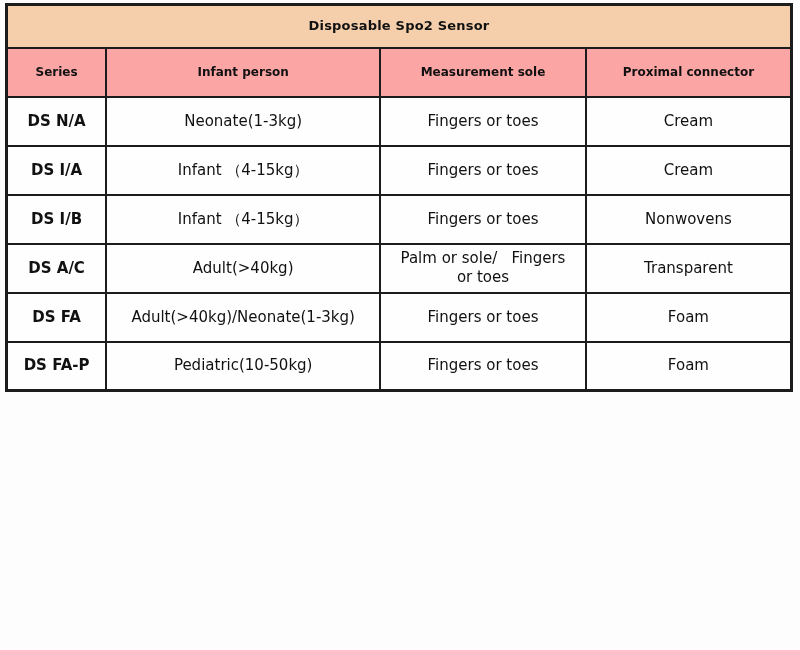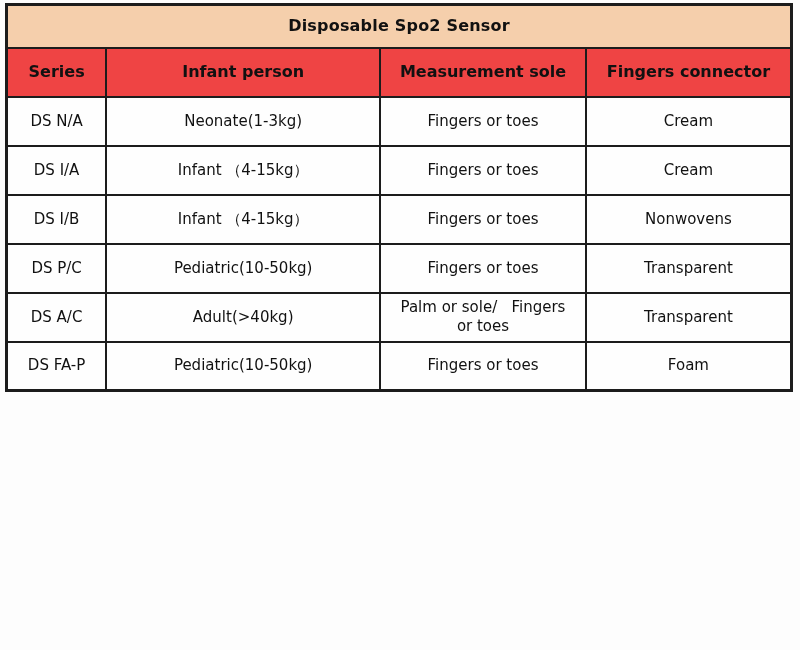--- a/index.html
+++ b/index.html
@@ -34,53 +34,53 @@
     text-align: center;
     vertical-align: middle;
     padding: 2px 4px;
     font-size: 15px;
     line-height: 1.25;
     white-space: pre-wrap;
   }
   tr.title-row th {
     height: 43px;
     background: #f5cfac;
-    font-size: 16px;
+    font-size: 13px;
     font-weight: bold;
     letter-spacing: 0.2px;
   }
   tr.header-row th {
     height: 49px;
-    background: #ef4444;
-    font-size: 16px;
+    background: #fca5a5;
+    font-size: 12px;
     font-weight: bold;
   }
   tr.data-row td { height: 49px; background: #fefefe; }
-  td.series-cell { font-weight: normal; font-size: 15px; }
+  td.series-cell { font-weight: bold; font-size: 15px; }
 </style>
 </head>
 <body>
 
 <div class="page">
   <table class="spo2">
     <colgroup>
       <col class="c-series">
         <col class="c-person">
         <col class="c-part">
         <col class="c-connector">
     </colgroup>
     <thead>
       <tr class="title-row">
         <th colspan="4">Disposable Spo2 Sensor</th>
       </tr>
       <tr class="header-row">
         <th>Series</th>
         <th>Infant person</th>
         <th>Measurement sole</th>
-        <th>Fingers connector</th>
+        <th>Proximal connector</th>
       </tr>
     </thead>
     <tbody>
       <tr class="data-row">
         <td class="series-cell">DS N/A</td>
         <td>Neonate(1-3kg)</td>
         <td>Fingers or toes</td>
         <td>Cream</td>
       </tr>
       <tr class="data-row">
@@ -89,31 +89,31 @@
         <td>Fingers or toes</td>
         <td>Cream</td>
       </tr>
       <tr class="data-row">
         <td class="series-cell">DS I/B</td>
         <td>Infant （4-15kg）</td>
         <td>Fingers or toes</td>
         <td>Nonwovens</td>
       </tr>
       <tr class="data-row">
-        <td class="series-cell">DS P/C</td>
-        <td>Pediatric(10-50kg)</td>
-        <td>Fingers or toes</td>
-        <td>Transparent</td>
-      </tr>
-      <tr class="data-row">
         <td class="series-cell">DS A/C</td>
         <td>Adult(&gt;40kg)</td>
         <td>Palm or sole/   Fingers
 or toes</td>
         <td>Transparent</td>
+      </tr>
+      <tr class="data-row">
+        <td class="series-cell">DS FA</td>
+        <td>Adult(&gt;40kg)/Neonate(1-3kg)</td>
+        <td>Fingers or toes</td>
+        <td>Foam</td>
       </tr>
       <tr class="data-row">
         <td class="series-cell">DS FA-P</td>
         <td>Pediatric(10-50kg)</td>
         <td>Fingers or toes</td>
         <td>Foam</td>
       </tr>
     </tbody>
   </table>
 </div>

